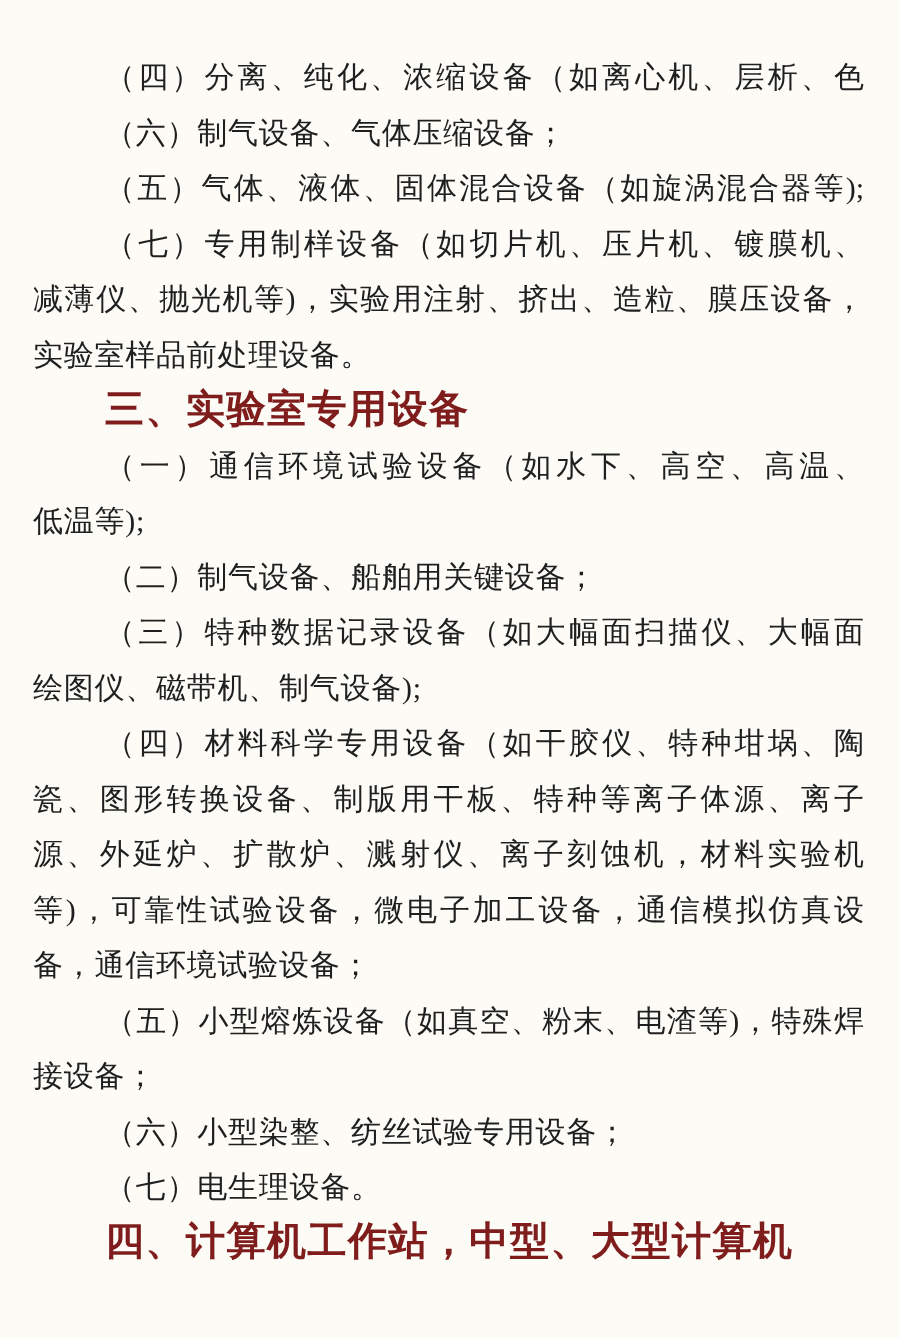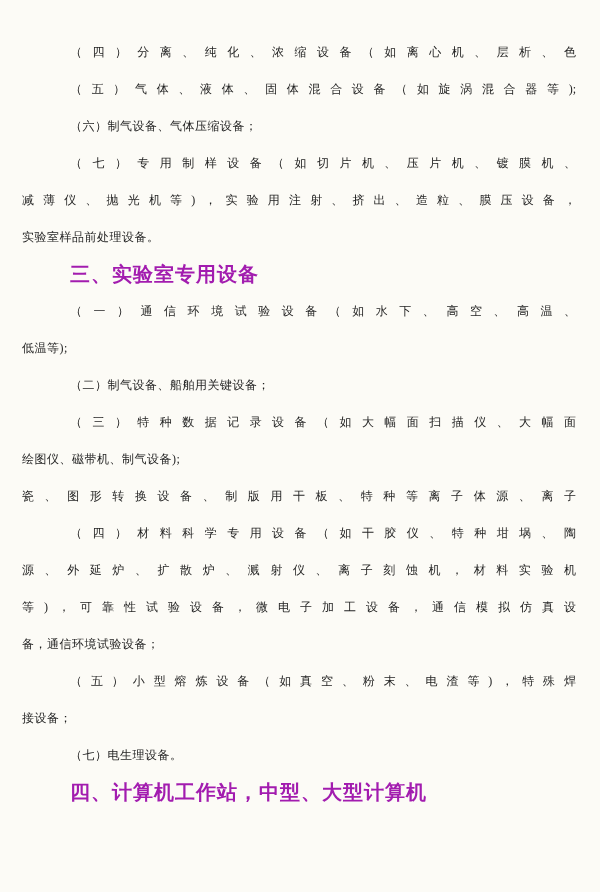--- a/index.html
+++ b/index.html
@@ -16,63 +16,64 @@
     overflow: hidden;
     font-family: "Liberation Serif", "DejaVu Serif", serif;
     color: #1f1f1f;
   }
   .textblock {
     padding: 34px 24px 0 22px;
   }
   .line {
     height: 37px;
     line-height: 37px;
-    font-size: 12px;
+    font-size: 20px;
     letter-spacing: 0.5px;
     white-space: nowrap;
     text-align: left;
   }
   .line.justify {
     white-space: normal;
     text-align: justify;
     text-align-last: justify;
     text-justify: inter-character;
     letter-spacing: 0;
   }
   .line.indent {
     padding-left: 48px;
   }
   .line.heading {
-    font-family: Liberation Sans, sans-serif;
+    font-family: Liberation Mono, monospace;
     font-weight: bold;
-    font-size: 20px;
-    color: #a21caf;
+    font-size: 26px;
+    color: #7f1d1d;
     letter-spacing: 1px;
   }
 </style>
 </head>
 <body>
 
 <div class="page" style="background: rgb(252, 251, 246); color: rgb(31, 31, 31);">
   <div class="textblock" id="textblock">
       <div class="line indent justify">（四）分离、纯化、浓缩设备（如离心机、层析、色</div>
+      <div class="line indent">（六）制气设备、气体压缩设备；</div>
       <div class="line indent justify">（五）气体、液体、固体混合设备（如旋涡混合器等);</div>
-      <div class="line indent">（六）制气设备、气体压缩设备；</div>
       <div class="line indent justify">（七）专用制样设备（如切片机、压片机、镀膜机、</div>
       <div class="line justify">减薄仪、抛光机等)，实验用注射、挤出、造粒、膜压设备，</div>
       <div class="line">实验室样品前处理设备。</div>
       <div class="line indent heading">三、实验室专用设备</div>
       <div class="line indent justify">（一）通信环境试验设备（如水下、高空、高温、</div>
       <div class="line">低温等);</div>
       <div class="line indent">（二）制气设备、船舶用关键设备；</div>
       <div class="line indent justify">（三）特种数据记录设备（如大幅面扫描仪、大幅面</div>
       <div class="line">绘图仪、磁带机、制气设备);</div>
+      <div class="line indent justify">（四）材料科学专用设备（如干胶仪、特种坩埚、陶</div>
       <div class="line justify">瓷、图形转换设备、制版用干板、特种等离子体源、离子</div>
-      <div class="line indent justify">（四）材料科学专用设备（如干胶仪、特种坩埚、陶</div>
       <div class="line justify">源、外延炉、扩散炉、溅射仪、离子刻蚀机，材料实验机</div>
       <div class="line justify">等)，可靠性试验设备，微电子加工设备，通信模拟仿真设</div>
       <div class="line">备，通信环境试验设备；</div>
       <div class="line indent justify">（五）小型熔炼设备（如真空、粉末、电渣等)，特殊焊</div>
       <div class="line">接设备；</div>
+      <div class="line indent">（六）小型染整、纺丝试验专用设备；</div>
       <div class="line indent">（七）电生理设备。</div>
       <div class="line indent heading">四、计算机工作站，中型、大型计算机</div>
     </div>
 </div>
 
 </body></html>

